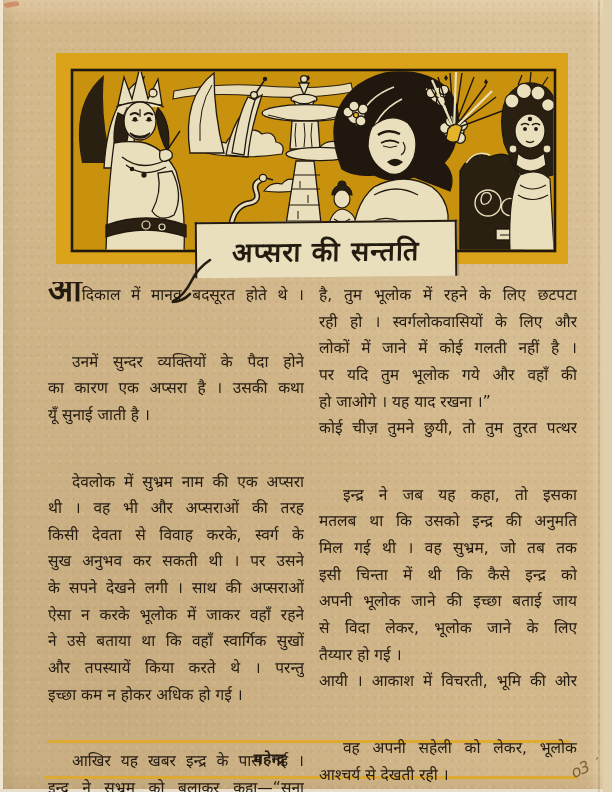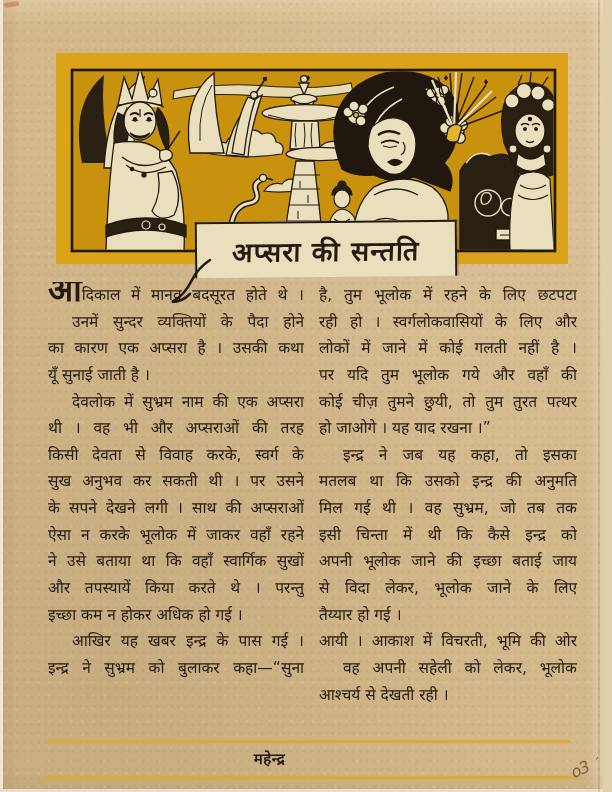--- a/index.html
+++ b/index.html
@@ -51,21 +51,21 @@
   .col{position:absolute;top:282px;z-index:4;}
   .col-left{left:48px;width:256px;}
   .col-right{left:319px;width:258px;}
   .line{
     height:26.65px;line-height:26.65px;font-size:15.5px;
     text-align:justify;text-align-last:justify;
     overflow:hidden;white-space:nowrap;
     color:var(--ink,#241b10);
   }
   .line.nojust{text-align:center;text-align-last:left;}
-  .line.indent{text-indent:24px;}
+  .line.indent{text-indent:24px;margin-top:40px;}
   .dropcap{
     font-size:33px;font-weight:bold;line-height:0;
     position:relative;top:1px;letter-spacing:0;
   }
 
   
   .rule{position:absolute;height:3px;background:var(--rule_yellow,#dfa92a);border-radius:2px;z-index:3;opacity:.92;}
   .rule-top{left:48px;top:740px;width:522px;}
   .rule-bottom{left:44px;top:776px;width:534px;}
   .publisher{
@@ -318,22 +318,22 @@
         <div class="line">इन्द्र ने सुभ्रम को बुलाकर कहा—“सुना</div>
       </div>
   </div>
 
   <div class="col col-right">
     <div>
         <div class="line">है, तुम भूलोक में रहने के लिए छटपटा</div>
         <div class="line">रही हो । स्वर्गलोकवासियों के लिए और</div>
         <div class="line">लोकों में जाने में कोई गलती नहीं है ।</div>
         <div class="line">पर यदि तुम भूलोक गये और वहाँ की</div>
+        <div class="line nojust">हो जाओगे । यह याद रखना ।”</div>
         <div class="line">कोई चीज़ तुमने छुयी, तो तुम तुरत पत्थर</div>
-        <div class="line nojust">हो जाओगे । यह याद रखना ।”</div>
         <div class="line indent">इन्द्र ने जब यह कहा, तो इसका</div>
         <div class="line">मतलब था कि उसको इन्द्र की अनुमति</div>
         <div class="line">मिल गई थी । वह सुभ्रम, जो तब तक</div>
         <div class="line">इसी चिन्ता में थी कि कैसे इन्द्र को</div>
         <div class="line">अपनी भूलोक जाने की इच्छा बताई जाय</div>
         <div class="line">से विदा लेकर, भूलोक जाने के लिए</div>
         <div class="line nojust">तैय्यार हो गई ।</div>
         <div class="line">आयी । आकाश में विचरती, भूमि की ओर</div>
         <div class="line indent">वह अपनी सहेली को लेकर, भूलोक</div>
         <div class="line nojust">आश्चर्य से देखती रही ।</div>

